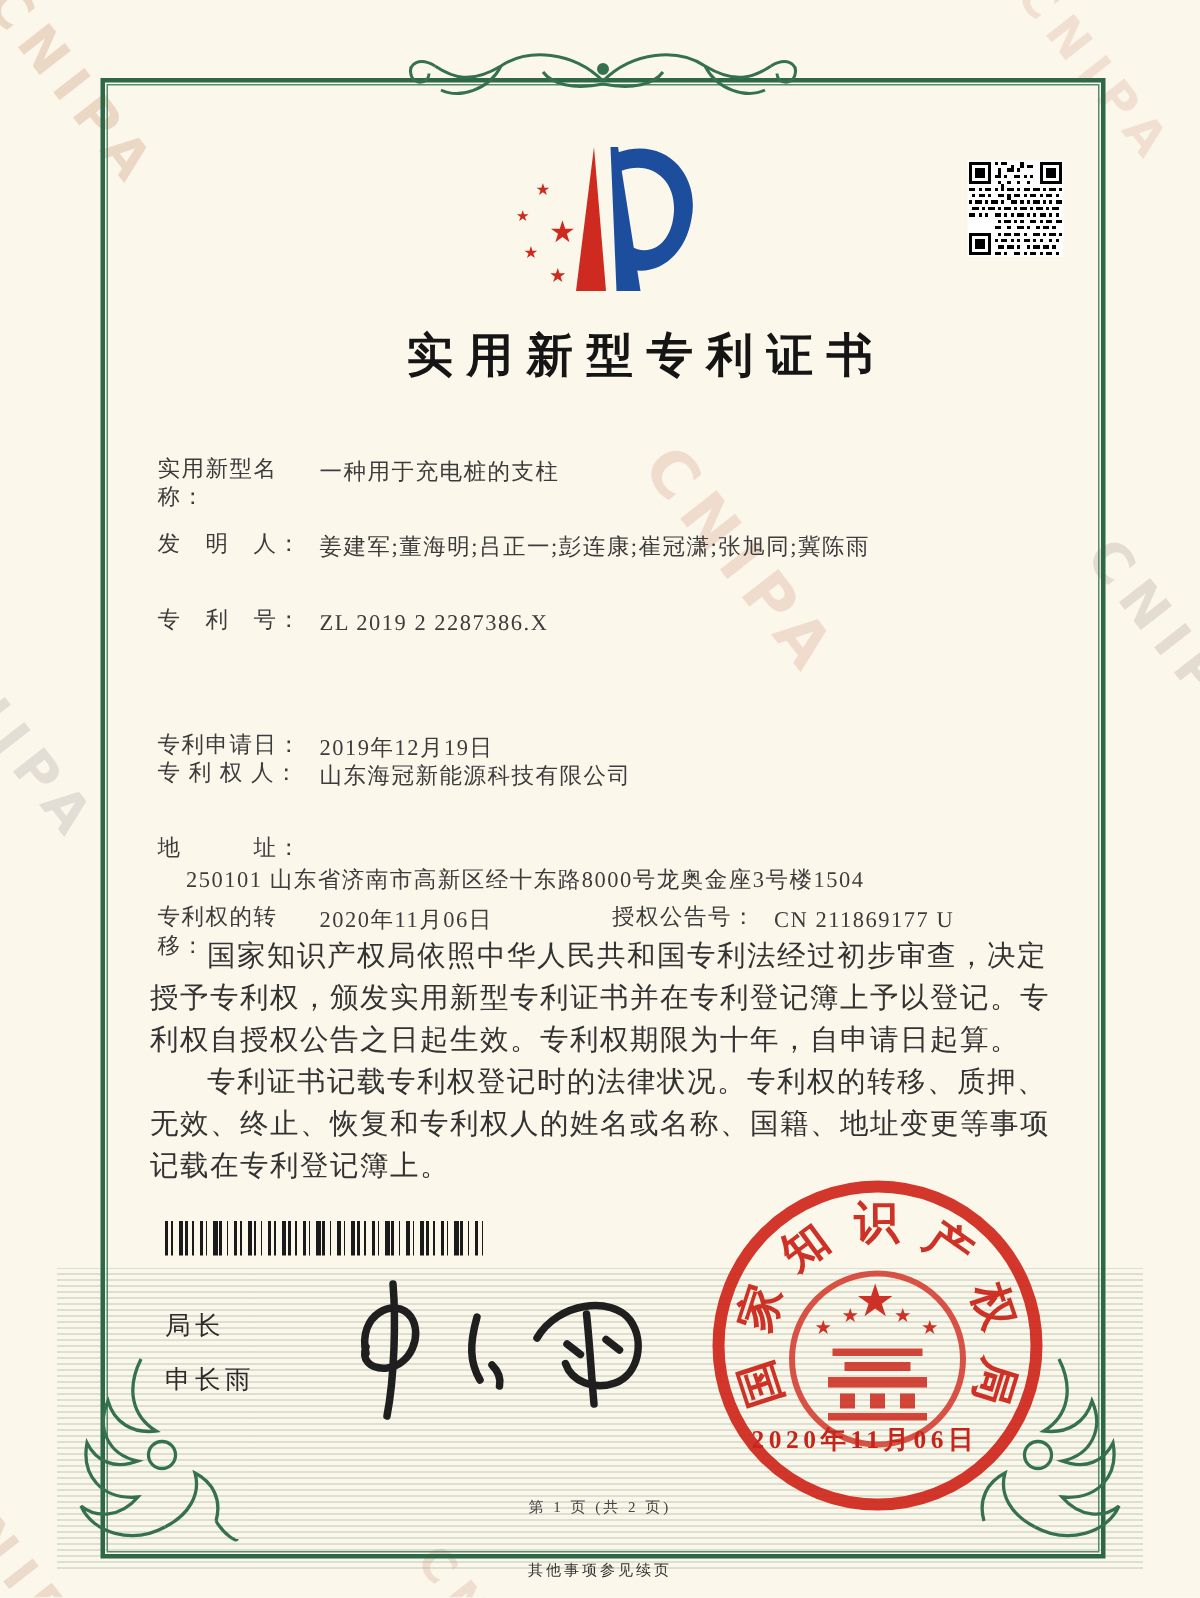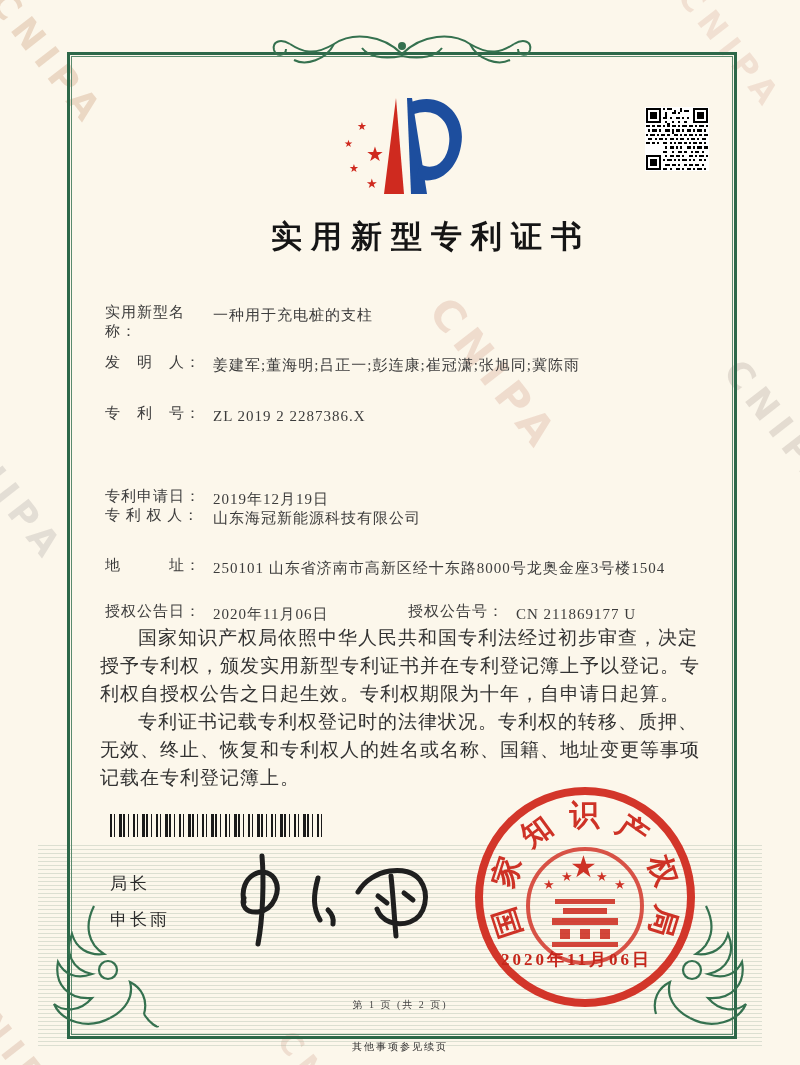--- a/index.html
+++ b/index.html
@@ -18,21 +18,21 @@
   
   .cert-no{position:absolute;left:103px;top:99px;font-size:15px;letter-spacing:3px;color:#555;}
   .logo{position:absolute;left:337px;top:94px;}
   .qr{position:absolute;left:645px;top:107px;background:#fff;padding:1px;}
   .title{position:absolute;left:67px;top:216px;width:728px;text-align:center;
          font-size:31px;font-weight:bold;letter-spacing:9px;color:#151515;}
   
   .row{position:absolute;left:105px;width:610px;font-size:15px;color:#3c3c3c;}
   .lbl{display:inline-block;width:108px;vertical-align:top;letter-spacing:1px;}
   .val{display:inline-block;vertical-align:top;letter-spacing:1px;line-height:24px;}
-  .val-addr{width:492px;}
+  .val-addr{width:492px;margin-left:19px;}
   .grp2{position:absolute;left:303px;top:0;}
   
   .paras{position:absolute;left:100px;top:624px;width:608px;font-size:19px;line-height:28px;color:#333;}
   .paras p{margin:0;text-indent:2em;letter-spacing:1px;}
   
   .barcode{position:absolute;left:110px;top:814px;width:212px;height:23px;background:
     repeating-linear-gradient(90deg,#1a1a1a 0 2px,transparent 2px 4px,#1a1a1a 4px 5px,
     transparent 5px 9px,#1a1a1a 9px 12px,transparent 12px 13px,#1a1a1a 13px 15px,
     transparent 15px 18px,#1a1a1a 18px 19px,transparent 19px 23px);}
   .sig-role{position:absolute;left:110px;top:872px;font-size:17px;letter-spacing:3px;color:#2c2c2c;}
@@ -140,21 +140,21 @@
   <div class="row z4" style="top:455px;margin-top:32px;">
     <span class="lbl">专利申请日：</span><span class="val">2019年12月19日</span>
   </div>
   <div class="row z4" style="top:506px;">
     <span class="lbl">专 利 权 人：</span><span class="val">山东海冠新能源科技有限公司</span>
   </div>
   <div class="row z4" style="top:556px;">
     <span class="lbl">地　　　址：</span><span class="val val-addr">250101 山东省济南市高新区经十东路8000号龙奥金座3号楼1504</span>
   </div>
   <div class="row z4" style="top:602px;">
-    <span class="lbl">授权公告日：</span><span class="val">2020年11月06日</span>
+    <span class="lbl">专利权的转移：</span><span class="val">2020年11月06日</span>
     <span class="grp2">
       <span class="lbl">授权公告号：</span><span class="val">CN 211869177 U</span>
     </span>
   </div>
 
   <div class="paras z4">
     <p>国家知识产权局依照中华人民共和国专利法经过初步审查，决定授予专利权，颁发实用新型专利证书并在专利登记簿上予以登记。专利权自授权公告之日起生效。专利权期限为十年，自申请日起算。</p>
     <p>专利证书记载专利权登记时的法律状况。专利权的转移、质押、无效、终止、恢复和专利权人的姓名或名称、国籍、地址变更等事项记载在专利登记簿上。</p>
   </div>
 

